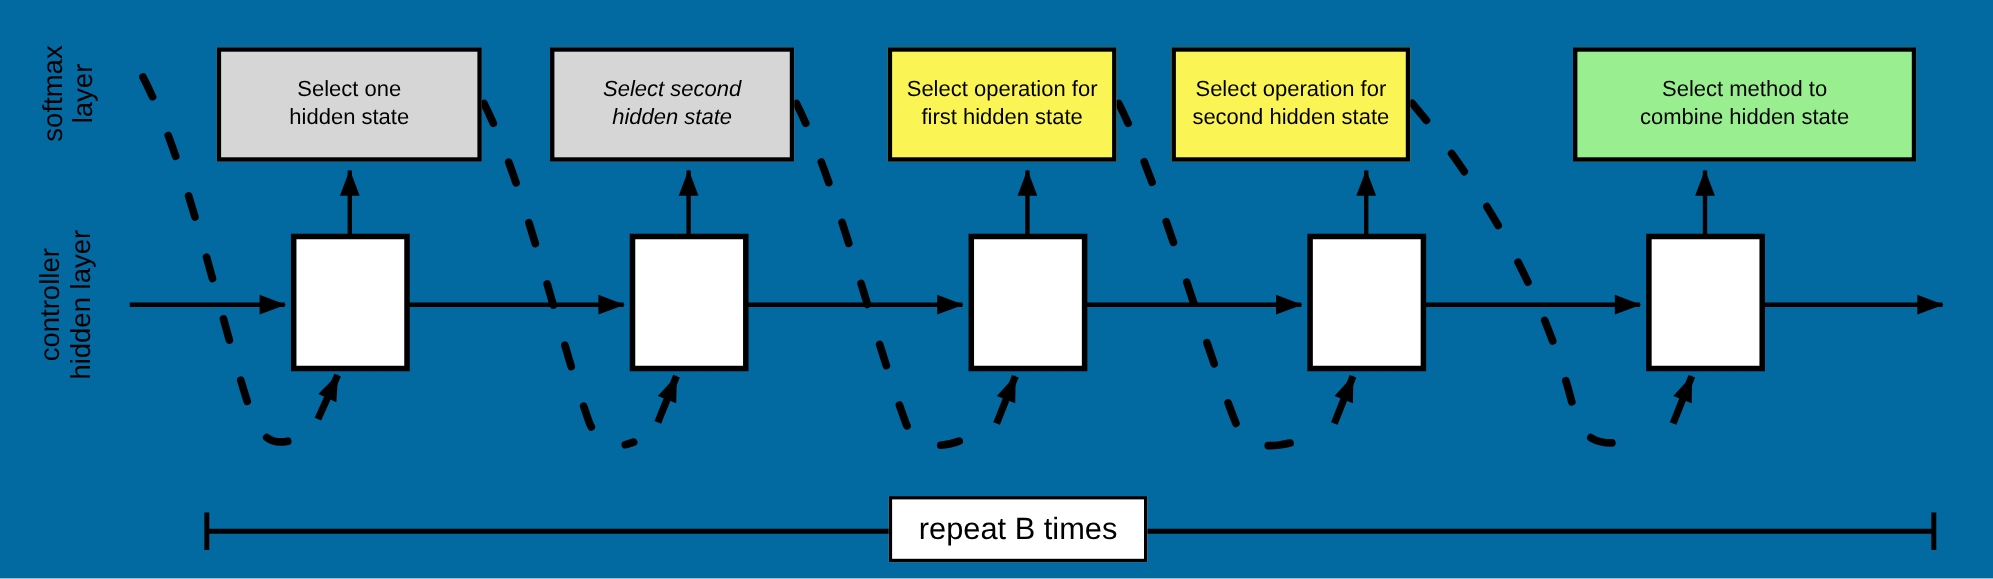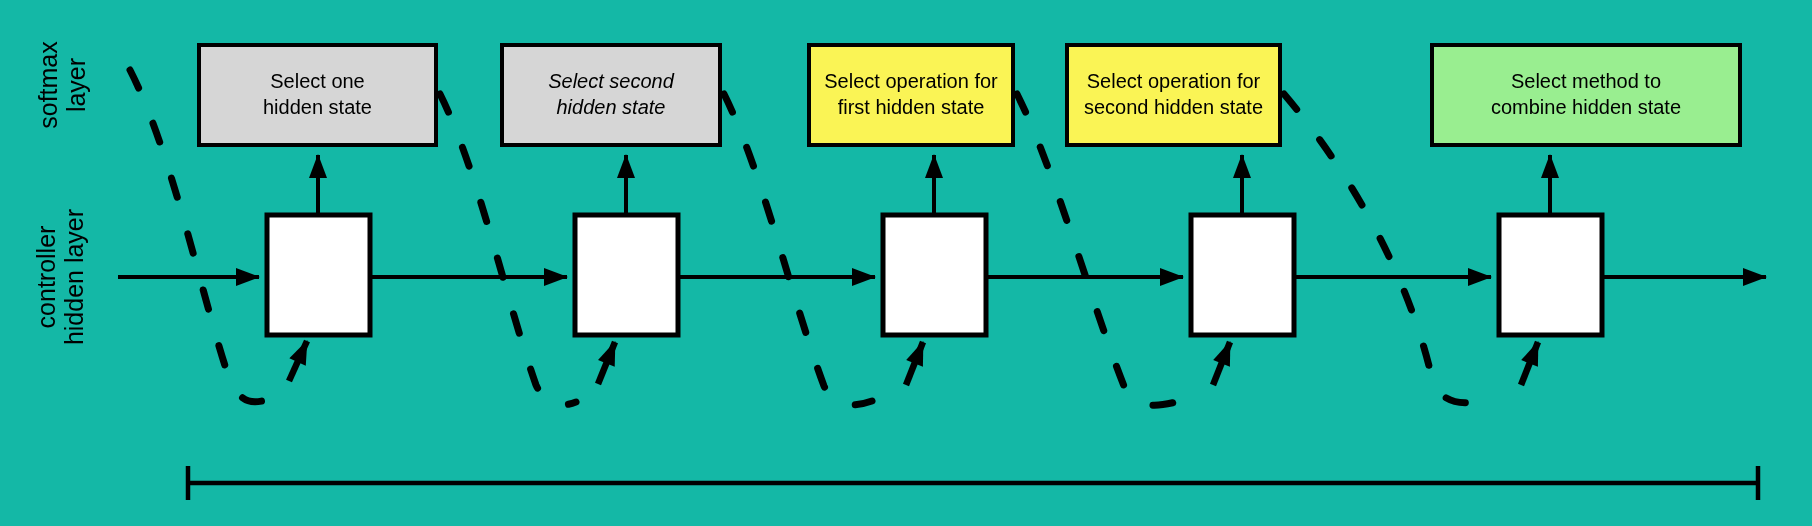--- a/index.html
+++ b/index.html
@@ -1,17 +1,17 @@
 <!DOCTYPE html>
 <html><head>
 <meta charset="utf-8">
 <style>
   html,body{margin:0;padding:0;background:#ffffff;}
   body{font-family:"Liberation Sans","DejaVu Sans",sans-serif;}
-  #stage{position:relative;width:1812px;height:526px;background:#14b8a6;overflow:hidden;}
+  #stage{position:relative;width:1812px;height:526px;background:#0369a1;overflow:hidden;}
   #wires{position:absolute;left:0;top:0;width:1812px;height:526px;}
   .sm-box{
     position:absolute;
     box-sizing:border-box;
     border:4px solid #000;
     display:flex;align-items:center;justify-content:center;
     text-align:center;
     white-space:pre-line;
     font-size:20px;line-height:1.28;color:#000;
   }
@@ -106,14 +106,15 @@
 
   <div class="sm-box" style="left: 1430px; top: 43px; width: 312px; height: 104px; background: rgb(153, 238, 144); text-align: center;">Select method to
 combine hidden state</div>
 
   <div class="side-label" style="left:-18px; top:57px;  width:160px; height:56px;">softmax
 layer</div>
 
   <div class="side-label" style="left:-60px; top:249px; width:240px; height:56px;">controller
 hidden layer</div>
 
+  <div class="repeat-box" style="left:808px; top:451px; width:235px; height:60px;">repeat B times</div>
 
 </div>
 
 </body></html>

